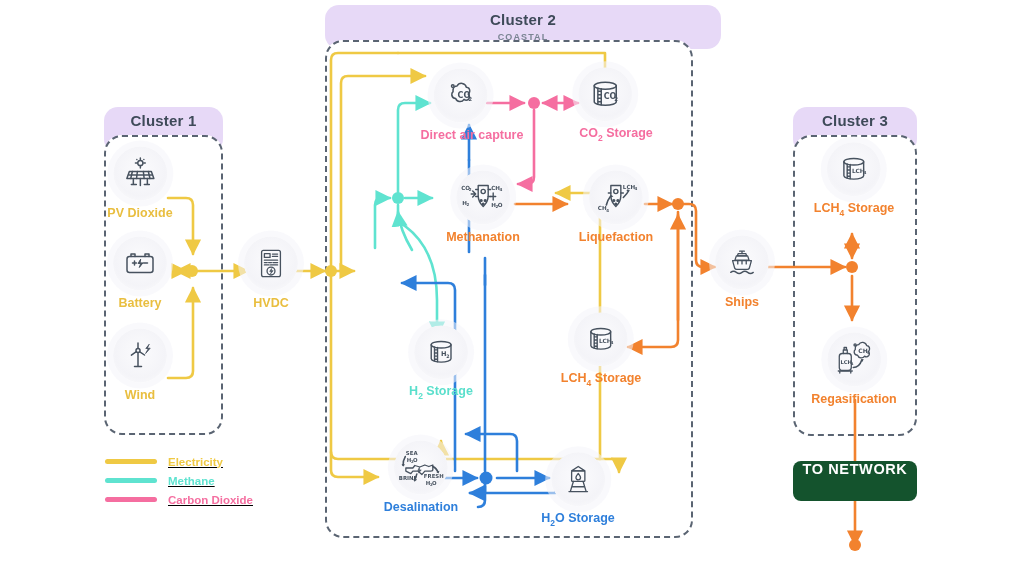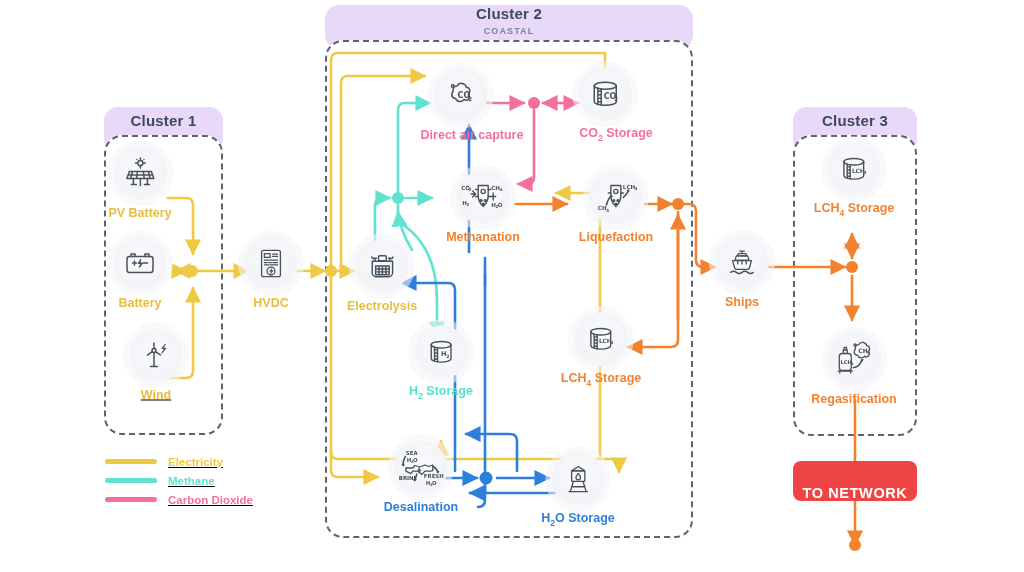--- a/index.html
+++ b/index.html
@@ -31,36 +31,36 @@
   .c-h2o{color:#2E7FDB;} .c-co2{color:#F56EA0;margin-left:22px;}
 
   
   #legend{position:absolute;left:105px;top:452px;z-index:5;text-decoration:underline;}
   .lg-row{display:flex;align-items:center;height:19px;}
   .lg-swatch{width:52px;height:4.5px;border-radius:3px;margin-right:11px;}
   .lg-text{font-size:11.5px;font-weight:bold;white-space:nowrap;}
 
   
   #to-network{position:absolute;left:793px;top:461px;width:124px;height:40px;
-              background:#ef4444;border-radius:8px;z-index:5;
-              display:flex;align-items:flex-end;justify-content:center;}
+              background:#14532d;border-radius:8px;z-index:5;
+              display:flex;align-items:flex-start;justify-content:center;}
   #to-network span{color:#fff;font-size:14.5px;font-weight:bold;letter-spacing:.6px;}
 </style>
 </head>
 <body>
 
 <div id="stage">
 
   <div class="cluster-head" style="left:104px;top:107px;width:119px;height:46px;padding-top:5px;">
     <div class="ch-title">Cluster 1</div>
     <div class="ch-sub">INLAND</div>
   </div>
   <div class="cluster-body" style="left:104px;top:135px;width:119px;height:300px;"></div>
 
-  <div class="cluster-head" style="left:325px;top:5px;width:368px;height:44px;">
+  <div class="cluster-head" style="left:325px;top:5px;width:396px;height:44px;padding-top:6px;">
     <div class="ch-title">Cluster 2</div>
     <div class="ch-sub">COASTAL</div>
   </div>
   <div class="cluster-body" style="left:325px;top:40px;width:368px;height:498px;"></div>
 
   <div class="cluster-head" style="left:793px;top:107px;width:124px;height:46px;padding-top:5px;">
     <div class="ch-title">Cluster 3</div>
     <div class="ch-sub">DESTINATION</div>
   </div>
   <div class="cluster-body" style="left:793px;top:135px;width:124px;height:301px;"></div>
@@ -180,36 +180,36 @@
   <div class="node" style="left:140px;top:183px;">
     <div class="disc">
       <svg width="34" height="34" viewBox="0 0 34 34" stroke="#47525F" fill="none" stroke-width="1.5" stroke-linecap="round" stroke-linejoin="round">
         <circle cx="17" cy="6.5" r="2.6"></circle>
           <path d="M17 1.6v1.4M17 10v1.4M12.1 6.5h1.4M20.5 6.5h1.4M13.5 3v0M20.5 3v0"></path>
         <path d="M6 15h22l2.5 7H3.5z"></path>
           <path d="M9 15l-1.6 7M14 15l-.8 7M20 15l.8 7M25 15l1.6 7M5.6 18.5h22.8"></path>
         <path d="M10 22v6M24 22v6M8 28h5M21 28h5M17 22v7"></path>
       </svg>
     </div>
-    <div class="lbl c-elec">PV Battery</div>
+    <div class="lbl c-elec">PV Dioxide</div>
   </div>
 
   <div class="node" style="left:140px;top:273px;">
     <div class="disc">
       <svg width="34" height="34" viewBox="0 0 34 34" stroke="#47525F" fill="none" stroke-width="1.5" stroke-linecap="round" stroke-linejoin="round">
         <rect x="4" y="10" width="26" height="16" rx="2.5"></rect>
         <path d="M8 10V7.5h4V10M22 10V7.5h4V10"></path>
         <path d="M9.5 16.5h4M11.5 14.5v4M20.5 16.5h4"></path>
         <path d="M17.5 13l-2.4 4h2.6l-1.4 4 3.6-4.6h-2.6z" fill="#47525F" stroke-width="1"></path>
       </svg>
     </div>
     <div class="lbl c-elec">Battery</div>
   </div>
 
-  <div class="node" style="left:156px;top:365px;text-decoration:underline;">
+  <div class="node" style="left:140px;top:365px;">
     <div class="disc">
       <svg width="34" height="34" viewBox="0 0 34 34" stroke="#47525F" fill="none" stroke-width="1.5" stroke-linecap="round" stroke-linejoin="round">
         <circle cx="15" cy="12" r="2"></circle>
         <path d="M15 10V4.5M13.3 13.2L8.4 16.6M16.8 13.3l4.7 3.2"></path>
         <path d="M15 14v14M11.5 28h7"></path>
         <path d="M26 6l-3.2 4h2.6L22.6 15l4.6-5.3h-2.6z" fill="#47525F" stroke-width="0.8"></path>
       </svg>
     </div>
     <div class="lbl c-elec">Wind</div>
   </div>
@@ -248,32 +248,20 @@
         <path d="M9.6 10.8v15.4M13 11.6v15.8M9.6 14h3.4M9.6 17.5h3.4M9.6 21h3.4M9.6 24.5h3.4"></path>
         <text x="15.5" y="21.5" font-family="DejaVu Sans, sans-serif" font-size="8" font-weight="bold" fill="#47525F" stroke="none">CO</text>
         <text x="26" y="24" font-family="DejaVu Sans, sans-serif" font-size="5.5" font-weight="bold" fill="#47525F" stroke="none">2</text>
       </svg>
     </div>
     <div class="lbl c-co2">
       <span>CO</span><sub>2</sub><span> Storage</span>
     </div>
   </div>
 
-  <div class="node" style="left:382px;top:276px;">
-    <div class="disc">
-      <svg width="33" height="33" viewBox="0 0 34 34" stroke="#47525F" fill="none" stroke-width="1.5" stroke-linecap="round" stroke-linejoin="round">
-        <path d="M6.5 11h21v12a4 4 0 0 1-4 4h-13a4 4 0 0 1-4-4z"></path>
-        <rect x="13" y="5.5" width="8" height="5" rx="1"></rect>
-        <path d="M9.5 11V8M24.5 11V8M8.2 8h2.6M23.2 8h2.6"></path>
-        <path d="M10 16h14v9H10zM13.4 16v9M17 16v9M20.6 16v9M10 19h14M10 22h14"></path>
-        <path d="M7.5 8.5l-1.6-1.8M26.5 8.5l1.6-1.8"></path>
-      </svg>
-    </div>
-    <div class="lbl c-elec">Electrolysis</div>
-  </div>
 
   <div class="node" style="left:483px;top:207px;">
     <div class="disc">
       <svg width="46" height="34" viewBox="0 0 46 34" stroke="#47525F" fill="none" stroke-width="1.4" stroke-linecap="round" stroke-linejoin="round">
         <path d="M18 5h10v10c0 5-1.8 8-5 11-3.2-3-5-6-5-11z"></path>
         <circle cx="23" cy="11" r="2.1"></circle>
         <circle cx="21" cy="20" r="0.9" fill="#47525F"></circle>
           <circle cx="25" cy="20" r="0.9" fill="#47525F"></circle>
           <circle cx="23" cy="23.5" r="0.9" fill="#47525F"></circle>
         <path d="M18 9h-2.5M18 16h-2.5M28 9h2.5M28 16h2.5"></path>

